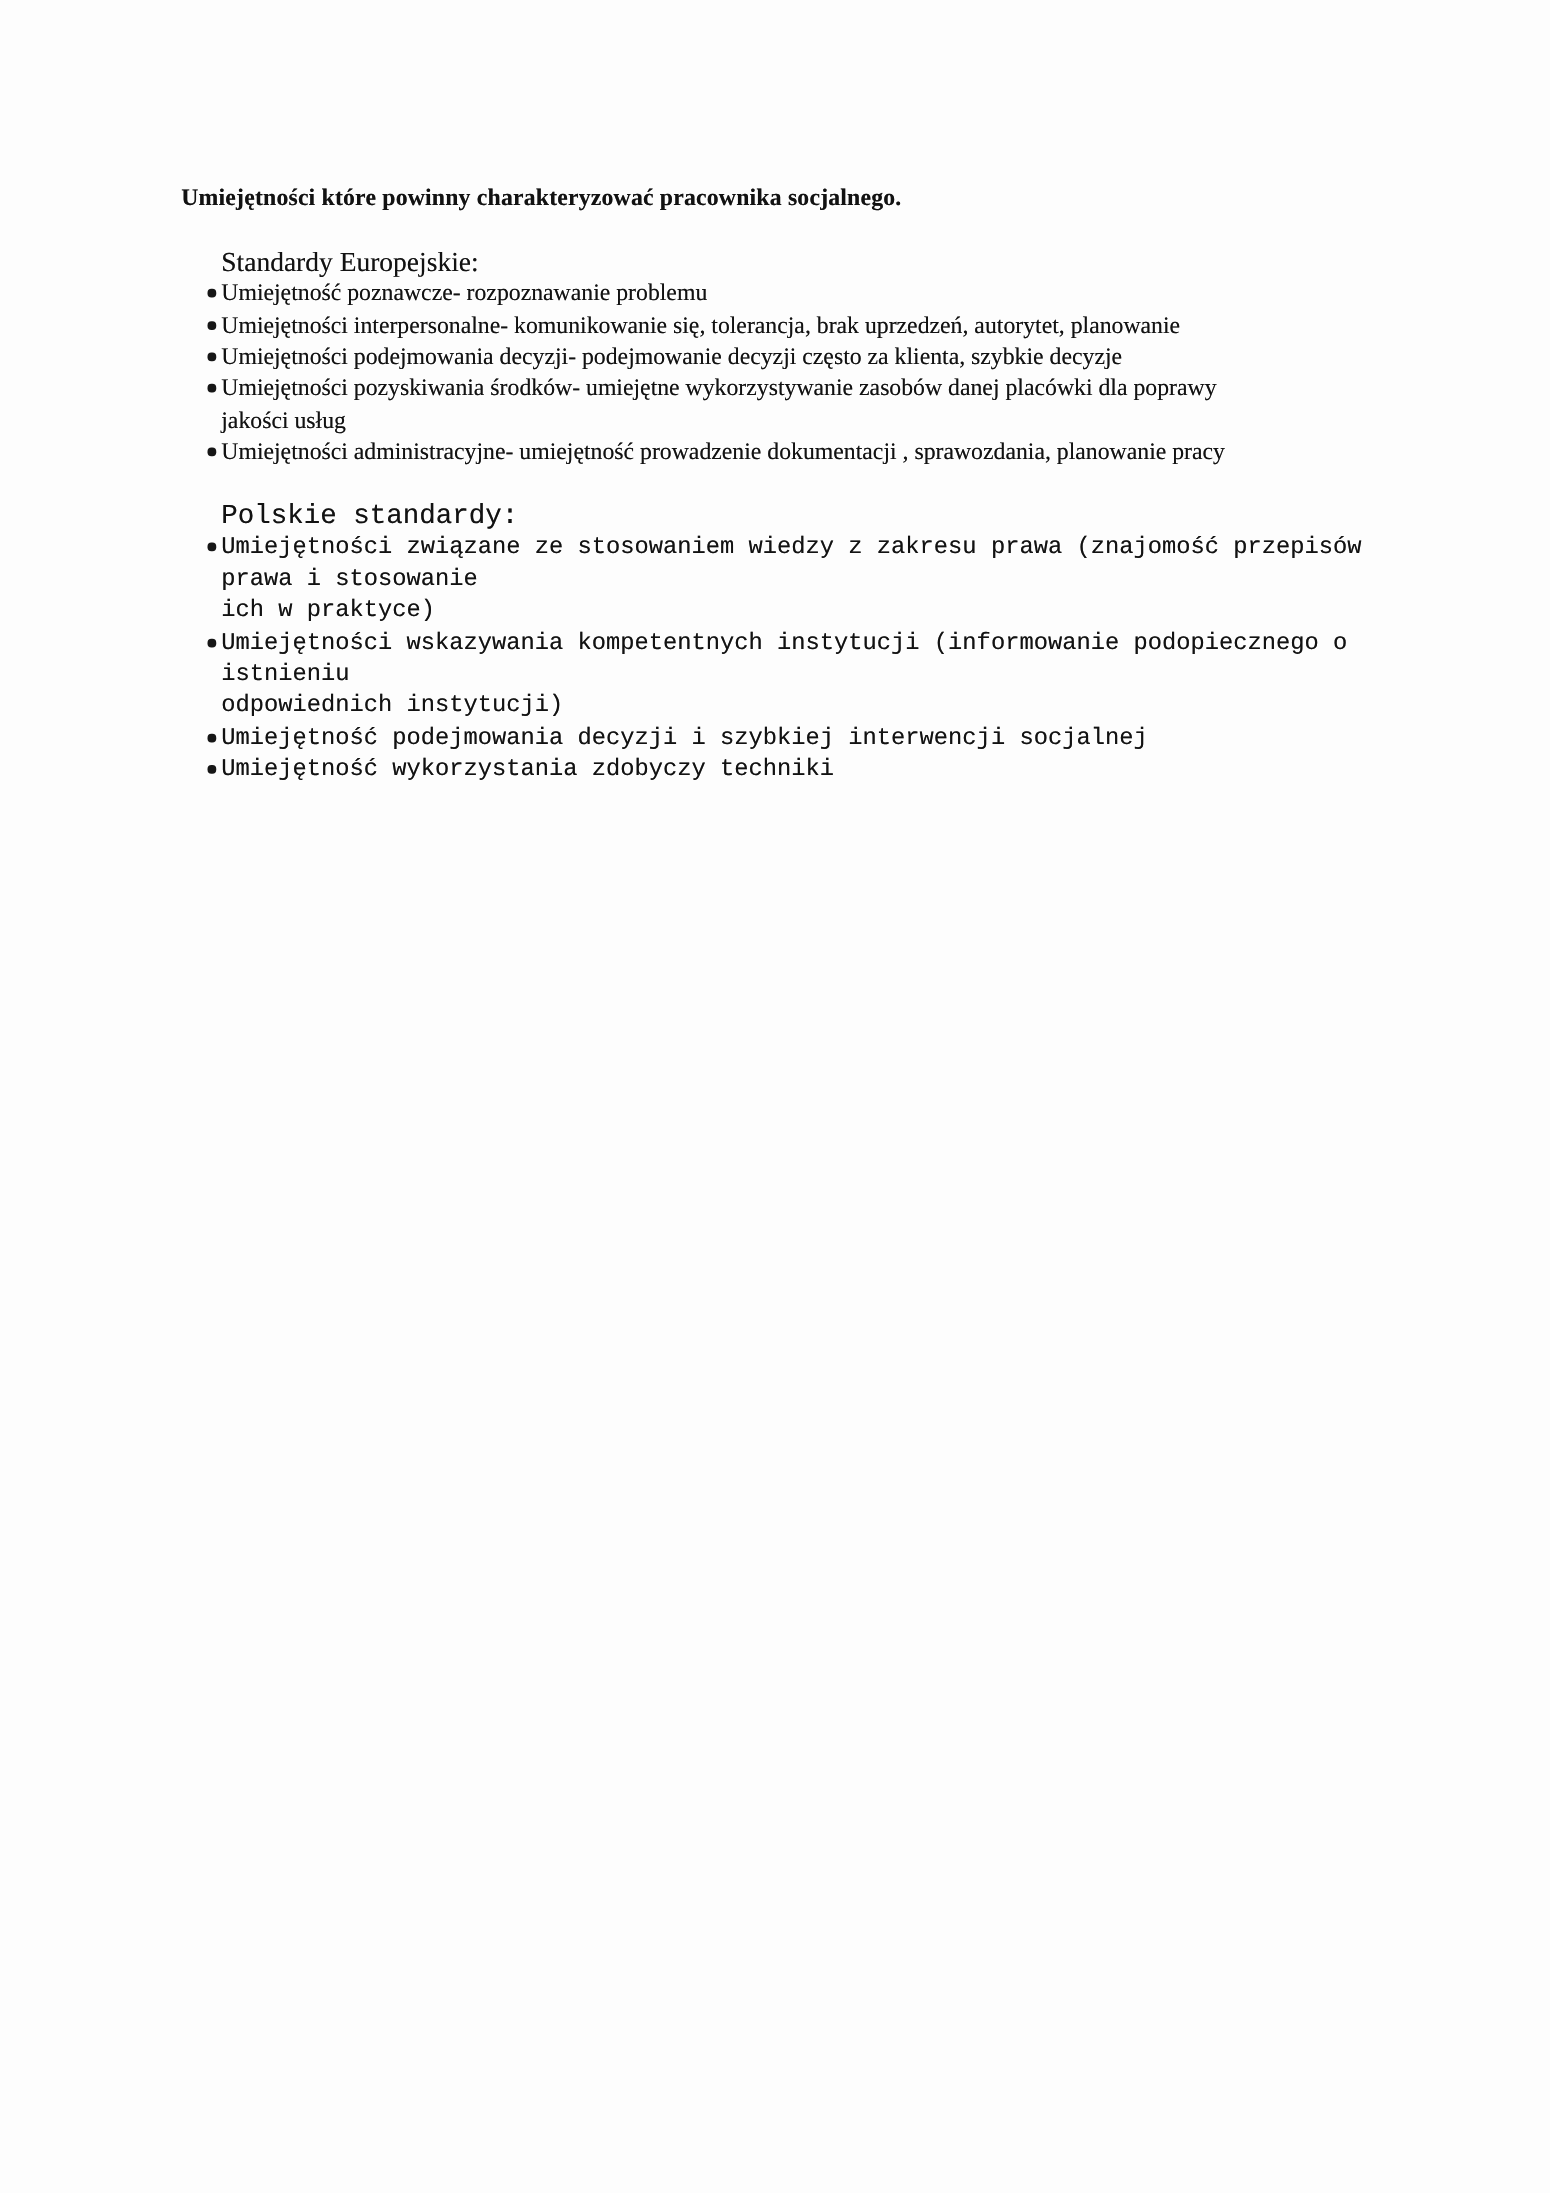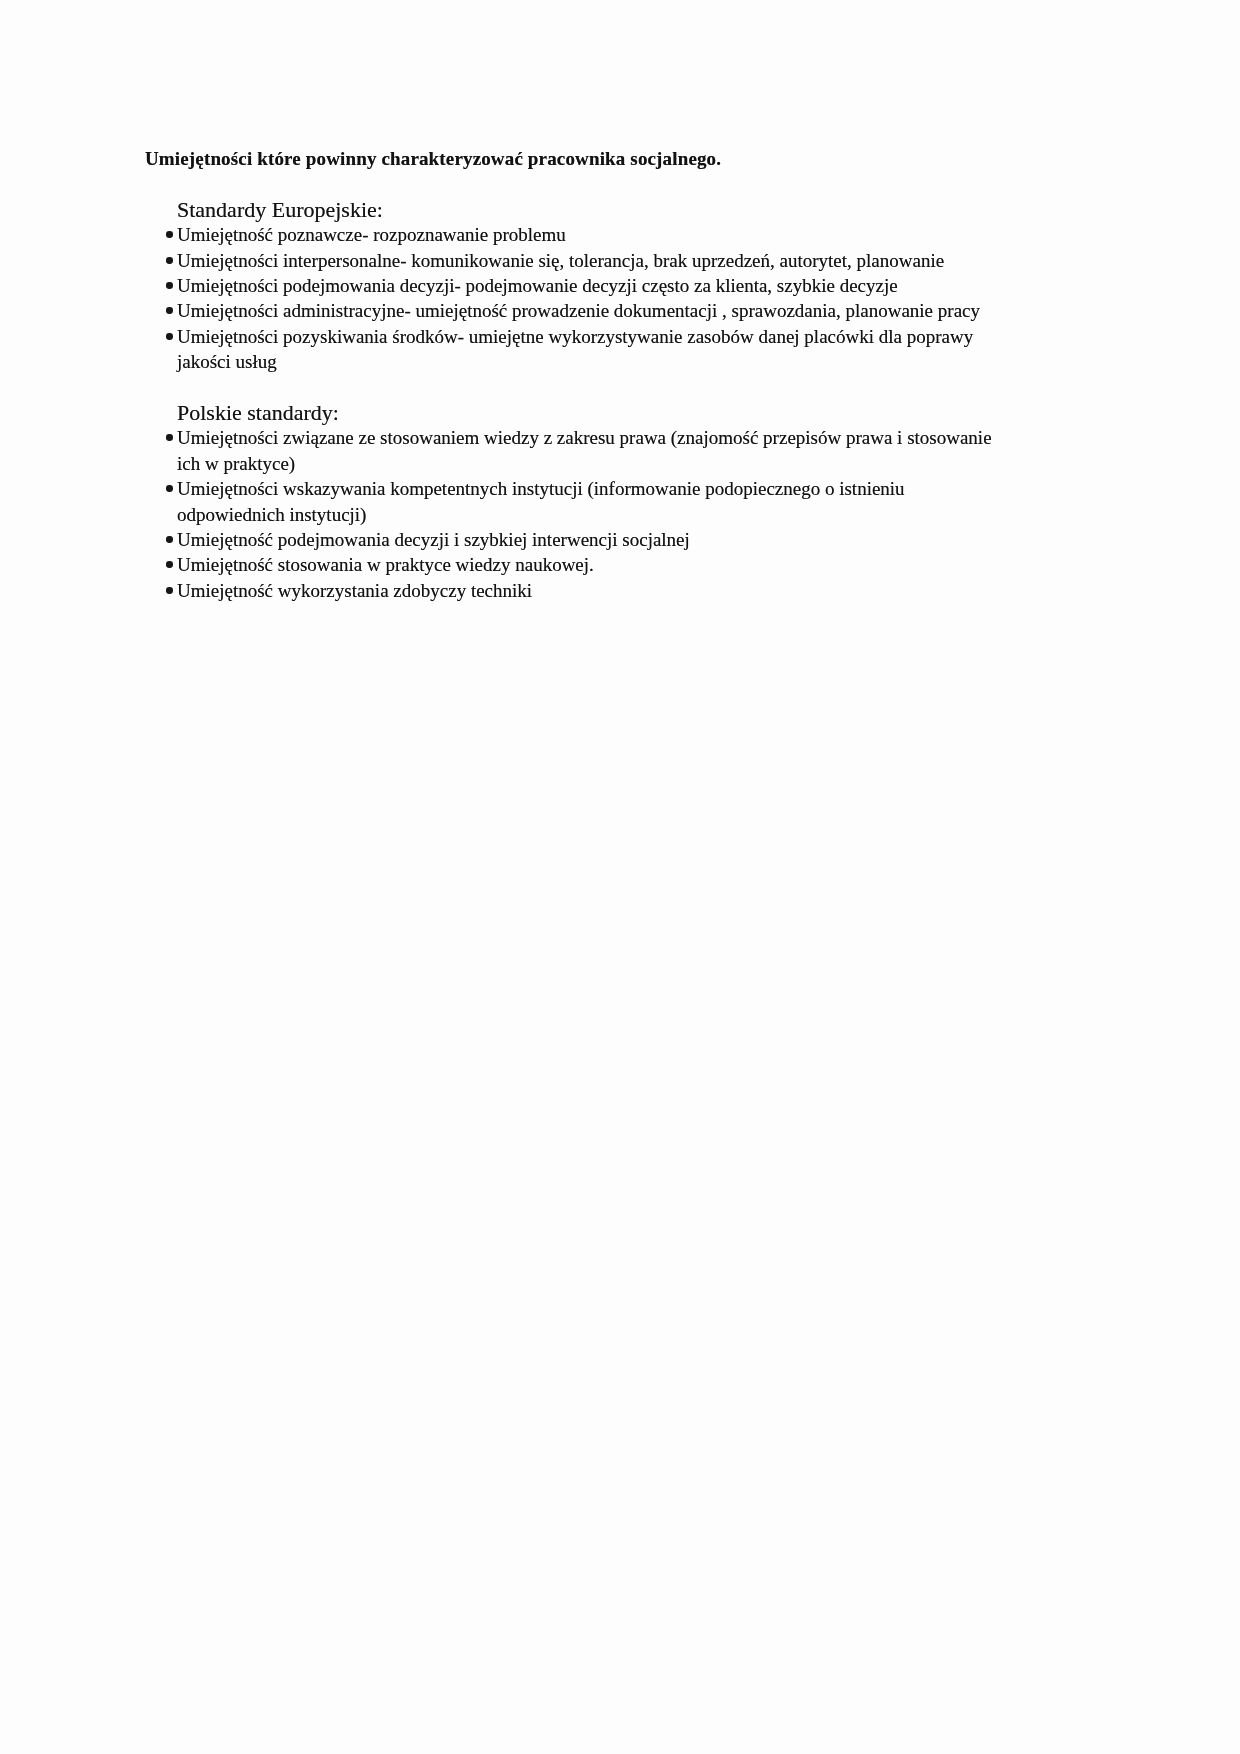--- a/index.html
+++ b/index.html
@@ -27,20 +27,21 @@
     margin: 0 0 25.4px 0;
     font-size: 19px;
     font-weight: 700;
     letter-spacing: 0.15px;
   }
   .section {
     margin: 0;
   }
   .section + .section {
     margin-top: 25.4px;
+    font-family: Liberation Mono, monospace;
   }
   .section-heading {
     margin: 0;
     padding-left: 32px;
     font-size: 22px;
     font-weight: 400;
   }
   .bullet-list {
     list-style: none;
     margin: 0;
@@ -68,32 +69,31 @@
 <div class="page">
 
   <h1 class="doc-title">Umiejętności które powinny charakteryzować pracownika socjalnego.</h1>
 
   <section class="section">
     <h2 class="section-heading">Standardy Europejskie:</h2>
     <ul class="bullet-list">
         <li>Umiejętność poznawcze- rozpoznawanie problemu</li>
         <li>Umiejętności interpersonalne- komunikowanie się, tolerancja, brak uprzedzeń, autorytet, planowanie</li>
         <li>Umiejętności podejmowania decyzji- podejmowanie decyzji często za klienta, szybkie decyzje</li>
-        <li>Umiejętności administracyjne- umiejętność prowadzenie dokumentacji , sprawozdania, planowanie pracy</li>
         <li>Umiejętności pozyskiwania środków- umiejętne wykorzystywanie zasobów danej placówki dla poprawy
 jakości usług</li>
+        <li>Umiejętności administracyjne- umiejętność prowadzenie dokumentacji , sprawozdania, planowanie pracy</li>
       </ul>
   </section>
 
   <section class="section">
     <h2 class="section-heading">Polskie standardy:</h2>
     <ul class="bullet-list">
         <li>Umiejętności związane ze stosowaniem wiedzy z zakresu prawa (znajomość przepisów prawa i stosowanie
 ich w praktyce)</li>
         <li>Umiejętności wskazywania kompetentnych instytucji (informowanie podopiecznego o istnieniu
 odpowiednich instytucji)</li>
         <li>Umiejętność podejmowania decyzji i szybkiej interwencji socjalnej</li>
-        <li>Umiejętność stosowania w praktyce wiedzy naukowej.</li>
         <li>Umiejętność wykorzystania zdobyczy techniki</li>
       </ul>
   </section>
 
 </div>
 
 </body></html>

